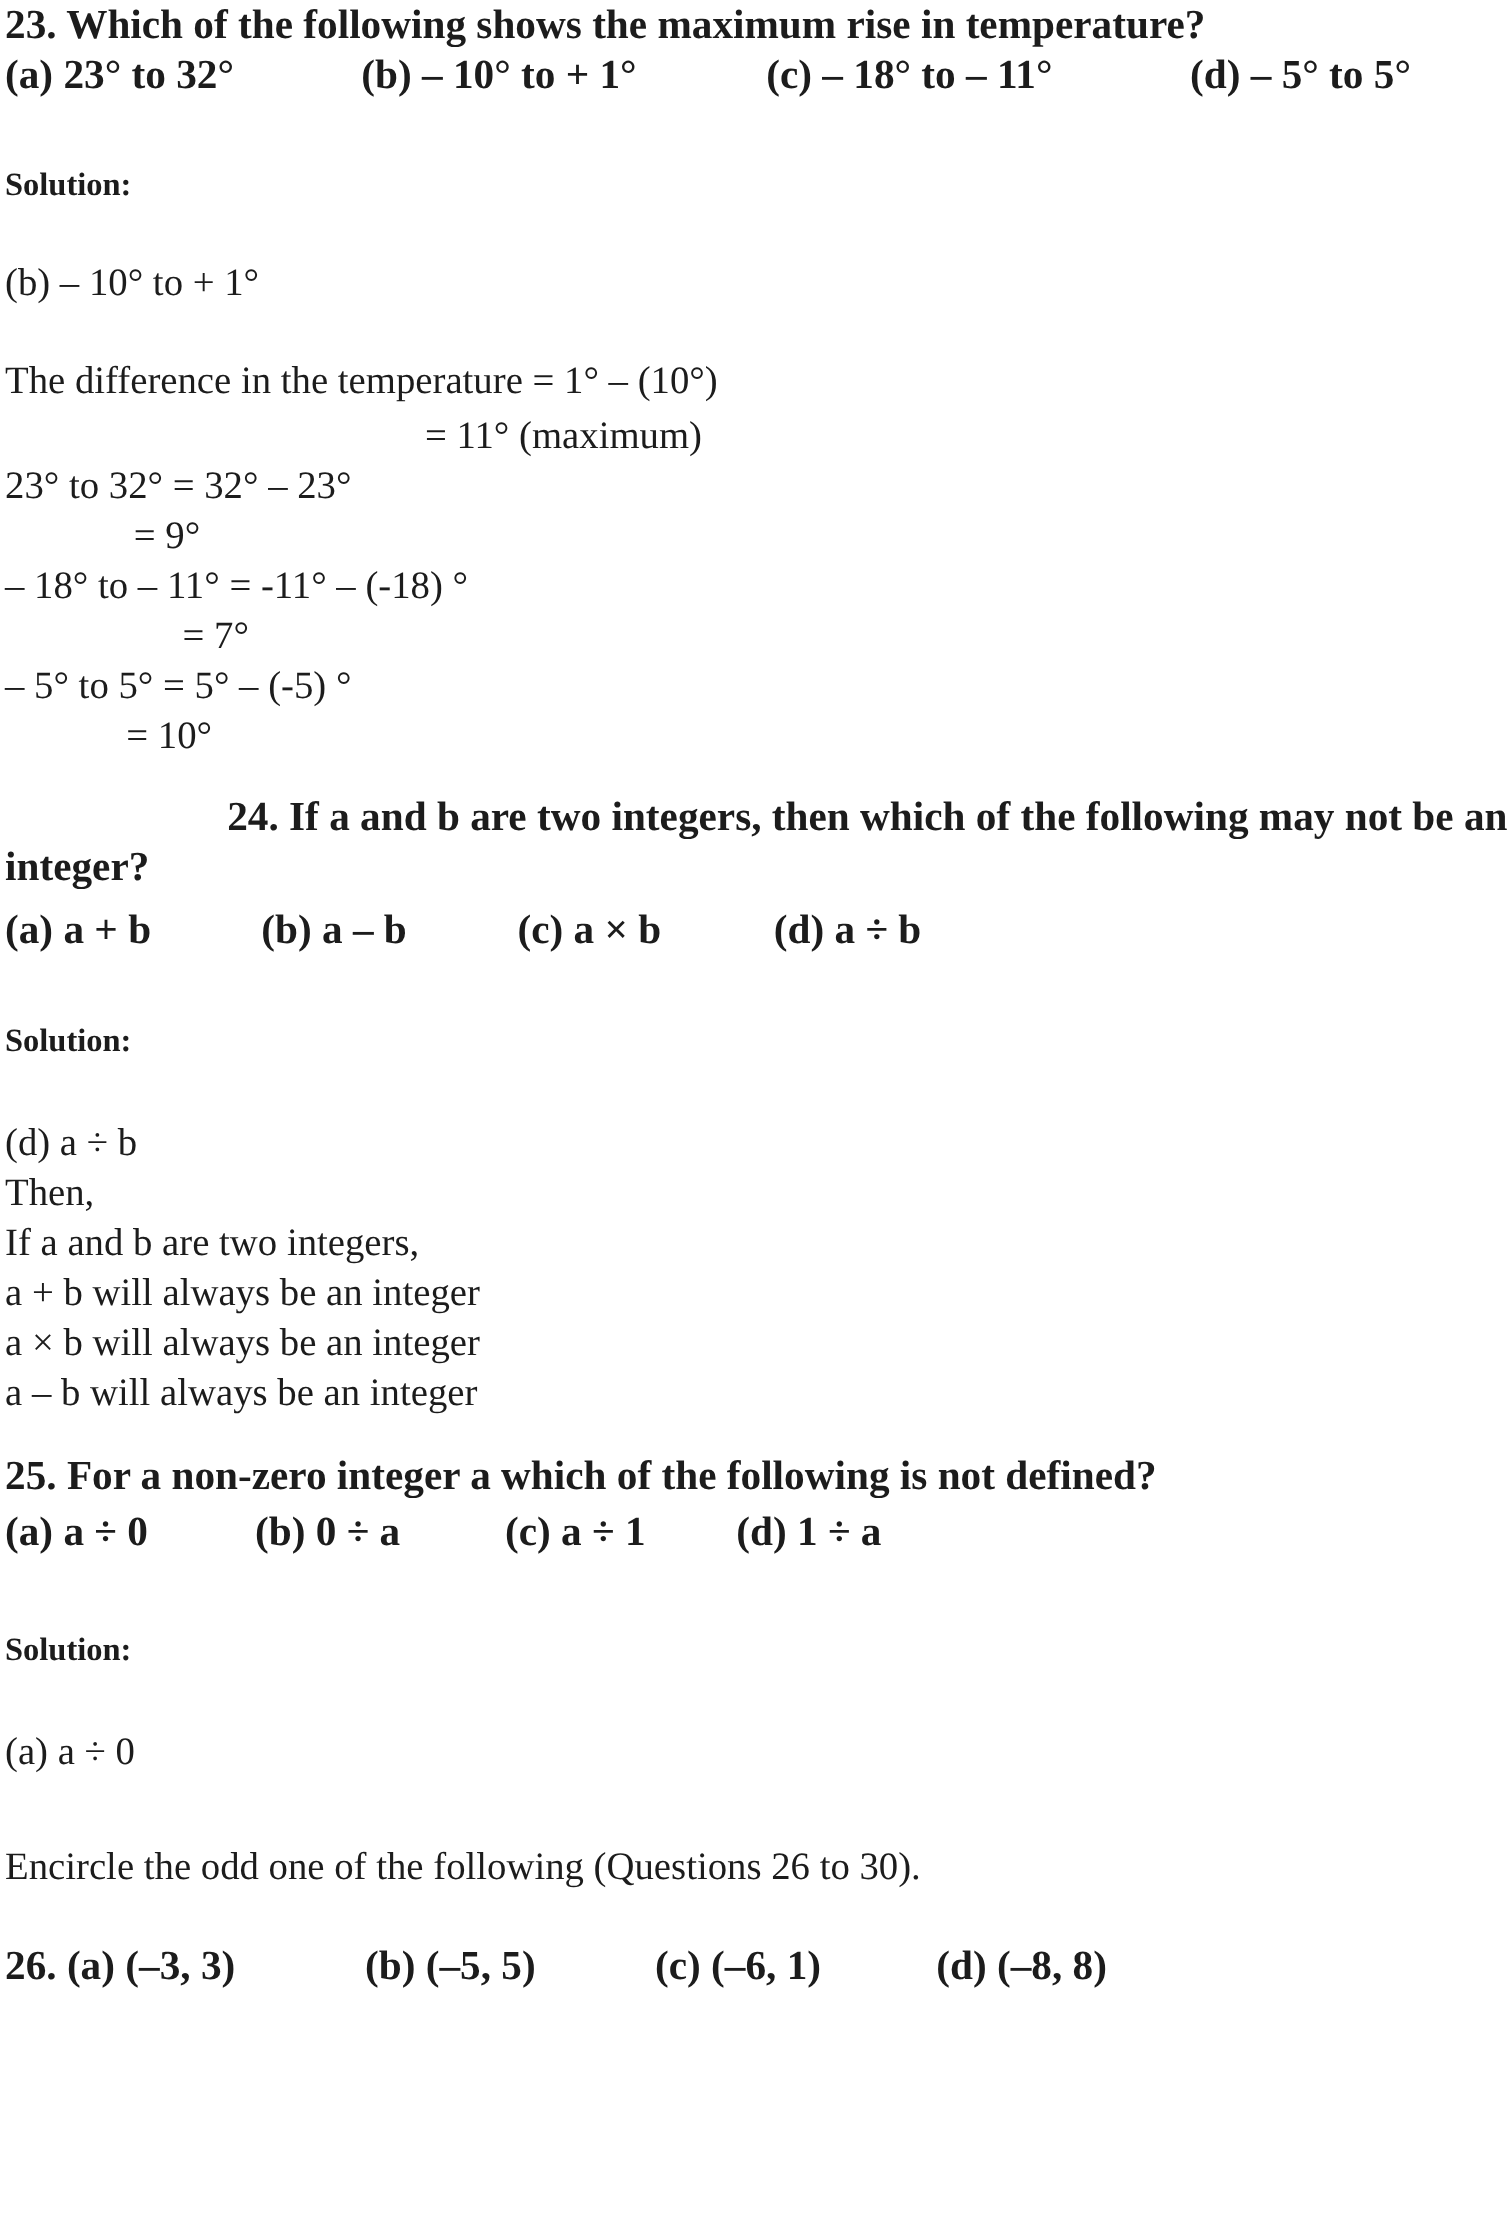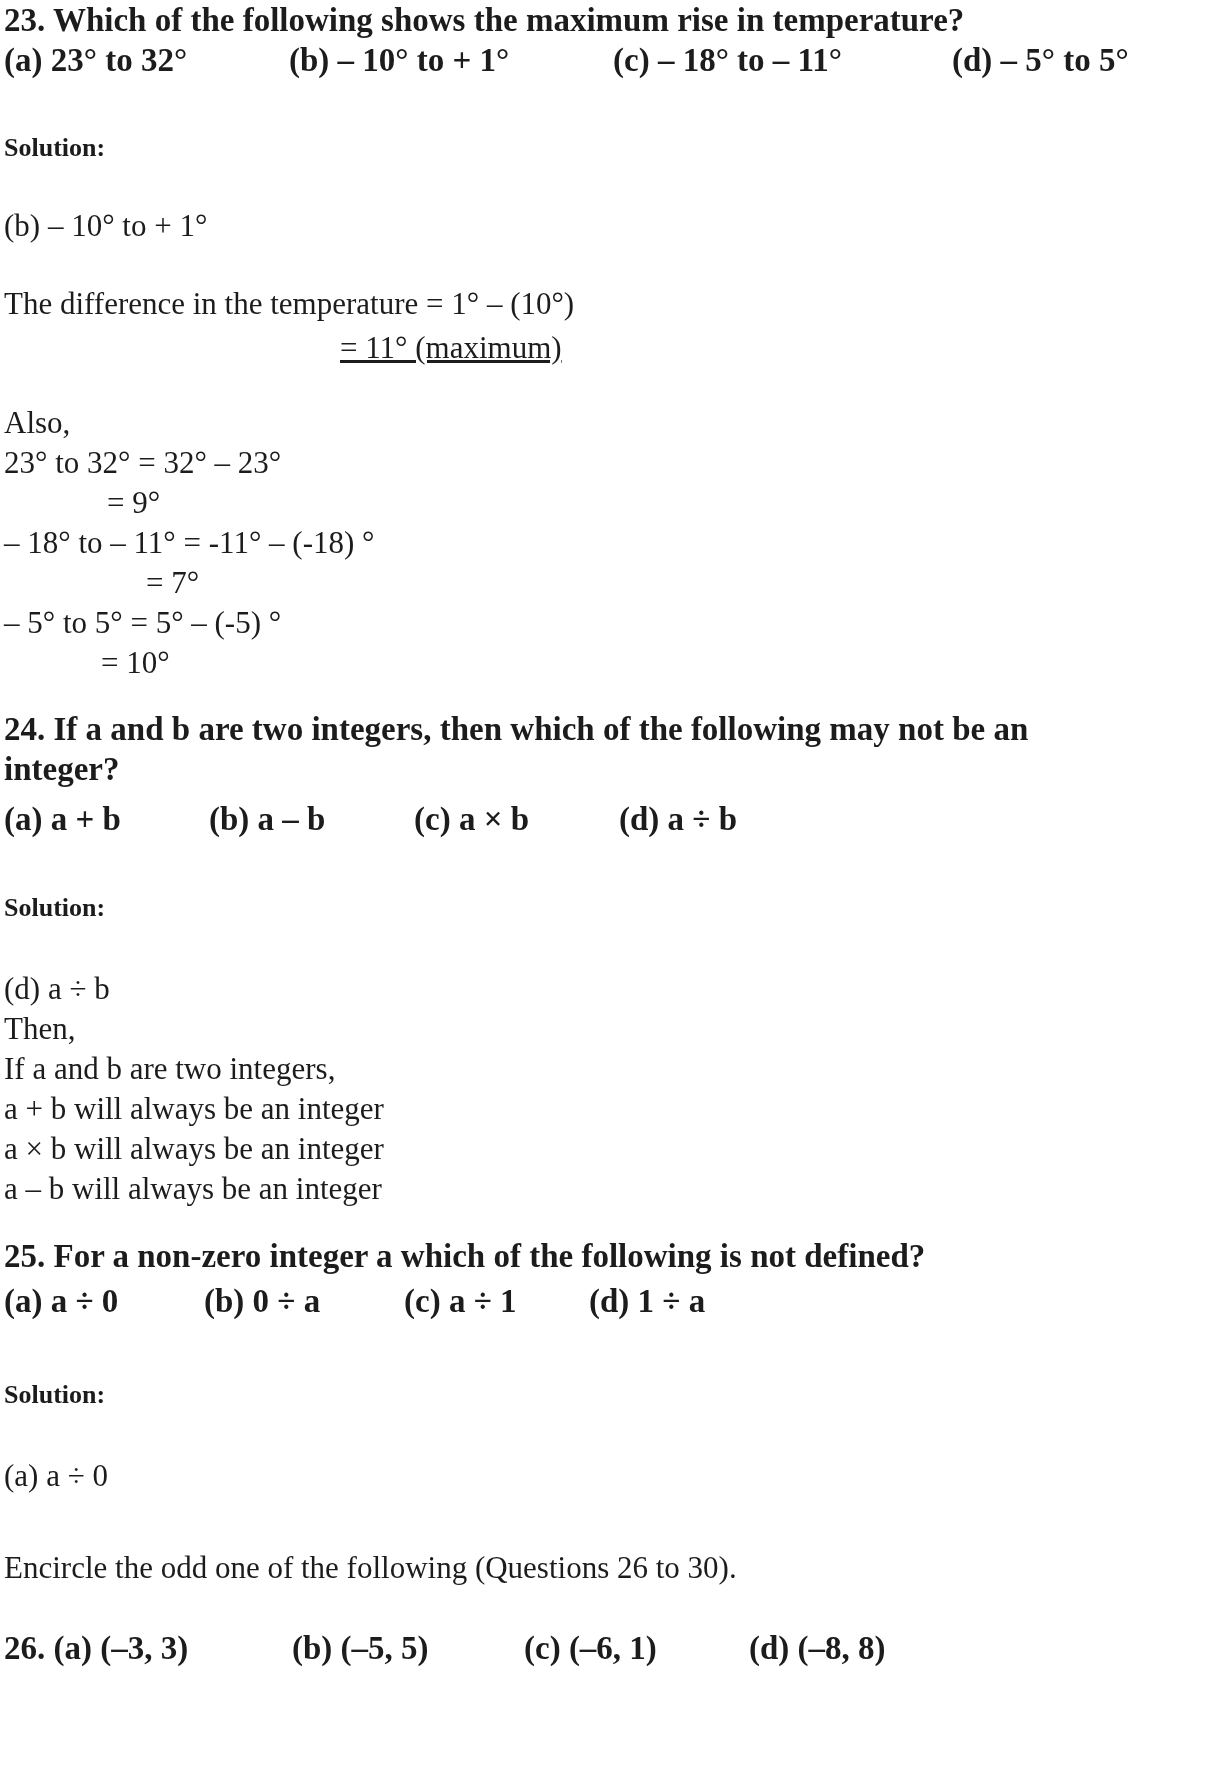--- a/index.html
+++ b/index.html
@@ -47,34 +47,34 @@
   .opt-row-q24 { grid-template-columns: 205px 205px 205px auto; }
   .opt-row-q25 { grid-template-columns: 200px 200px 185px auto; }
   .opt-row-q26 { grid-template-columns: 288px 232px 225px auto; }
 
   
   .mt-sol1   { margin-top: 46px; }
   .mt-ans1   { margin-top: 36px; }
   .mt-diff   { margin-top: 38px; }
   .mt-diffr  { margin-top: 4px;  }
   .mt-also   { margin-top: 35px; }
-  .mt-q24    { margin-top: 26px; }
+  .mt-q24    { margin-top: 26px; text-align: right; }
   .mt-opt24  { margin-top: 10px; }
   .mt-sol2   { margin-top: 47px; }
   .mt-ans2   { margin-top: 39px; }
   .mt-q25    { margin-top: 27px; }
   .mt-opt25  { margin-top: 5px;  }
   .mt-sol3   { margin-top: 52px; }
   .mt-ans3   { margin-top: 39px; }
   .mt-frac   { margin-top: 44px; }
   .mt-enc    { margin-top: 52px; }
   .mt-q26    { margin-top: 40px; }
 
   
-  .ind-diffr { margin-left: 336px; text-decoration: underline; }
+  .ind-diffr { margin-left: 336px; }
   .ind-r1    { margin-left: 103px; }
   .ind-r2    { margin-left: 142px; }
   .ind-r3    { margin-left: 97px;  }
 
   
   .frac-line {
     display: flex;
     align-items: center;
     font-size: 31px;
     line-height: 36px;
@@ -109,21 +109,20 @@
     <span>(c) – 18° to – 11°</span>
     <span>(d) – 5° to 5°</span>
   </div>
 
   <div class="sol-head mt-sol1">Solution:</div>
   <div class="body-line mt-ans1">(b) – 10° to + 1°</div>
 
   <div class="body-line mt-diff">The difference in the temperature = 1° – (10°)</div>
   <div class="body-line mt-diffr ind-diffr">= 11° (maximum)</div>
 
-  <div class="body-line mt-also">Also,</div>
   <div class="body-line">23° to 32° = 32° – 23°</div>
   <div class="body-line ind-r1">= 9°</div>
   <div class="body-line">– 18° to – 11° = -11° – (-18) °</div>
   <div class="body-line ind-r2">= 7°</div>
   <div class="body-line">– 5° to 5° = 5° – (-5) °</div>
   <div class="body-line ind-r3">= 10°</div>
 
   <div class="q-title mt-q24">24. If a and b are two integers, then which of the following may not be an</div>
   <div class="q-title">integer?</div>
   <div class="opt-row opt-row-q24 mt-opt24">

